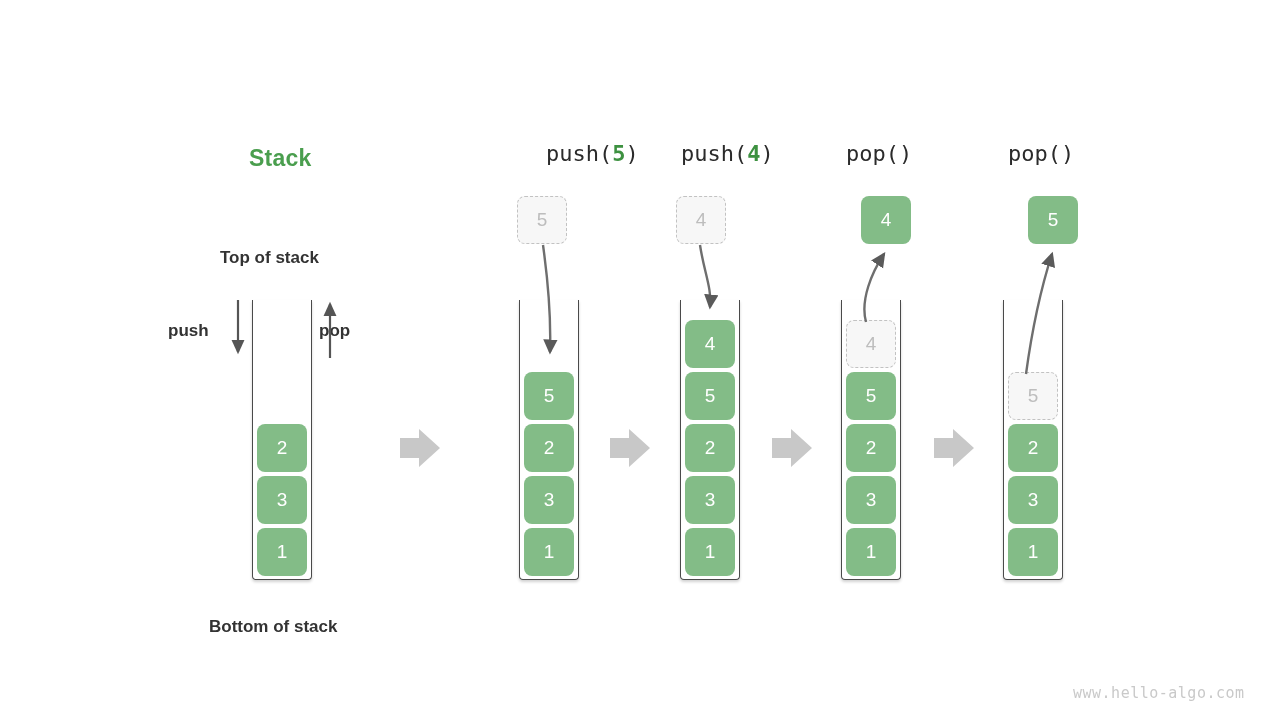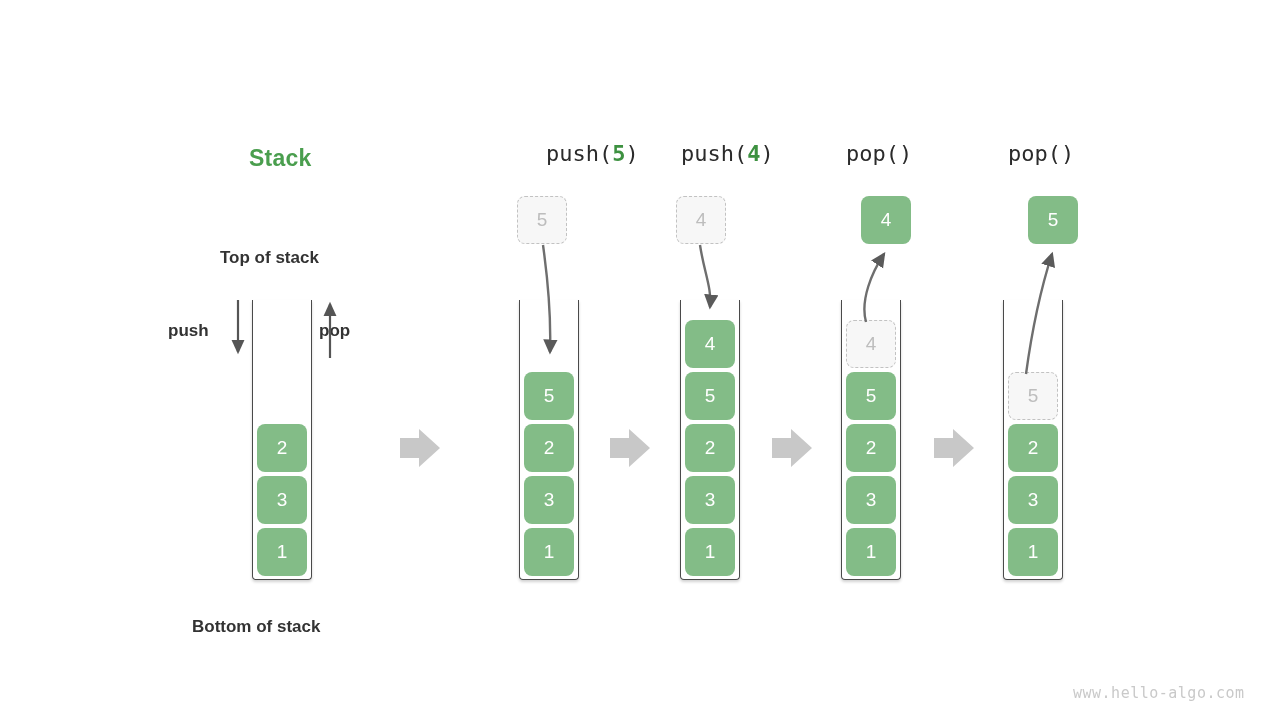--- a/index.html
+++ b/index.html
@@ -35,21 +35,21 @@
     margin-top: 38px;
   }
   .label-bold {
     position: absolute;
     font-size: 17px;
     font-weight: bold;
     color: #333333;
     white-space: nowrap;
   }
   .label-top    { left: 220px; top: 248px; }
-  .label-bottom { left: 192px; top: 617px; text-align: right; }
+  .label-bottom { left: 209px; top: 617px; text-align: right; }
   .label-push   { left: 168px; top: 321px; }
   .label-pop    { left: 319px; top: 321px; }
 
   .op-label {
     position: absolute;
     top: 141px;
     font-family: "DejaVu Sans Mono", "Liberation Mono", monospace;
     font-size: 22px;
     color: #2b2b2b;
     white-space: nowrap;

